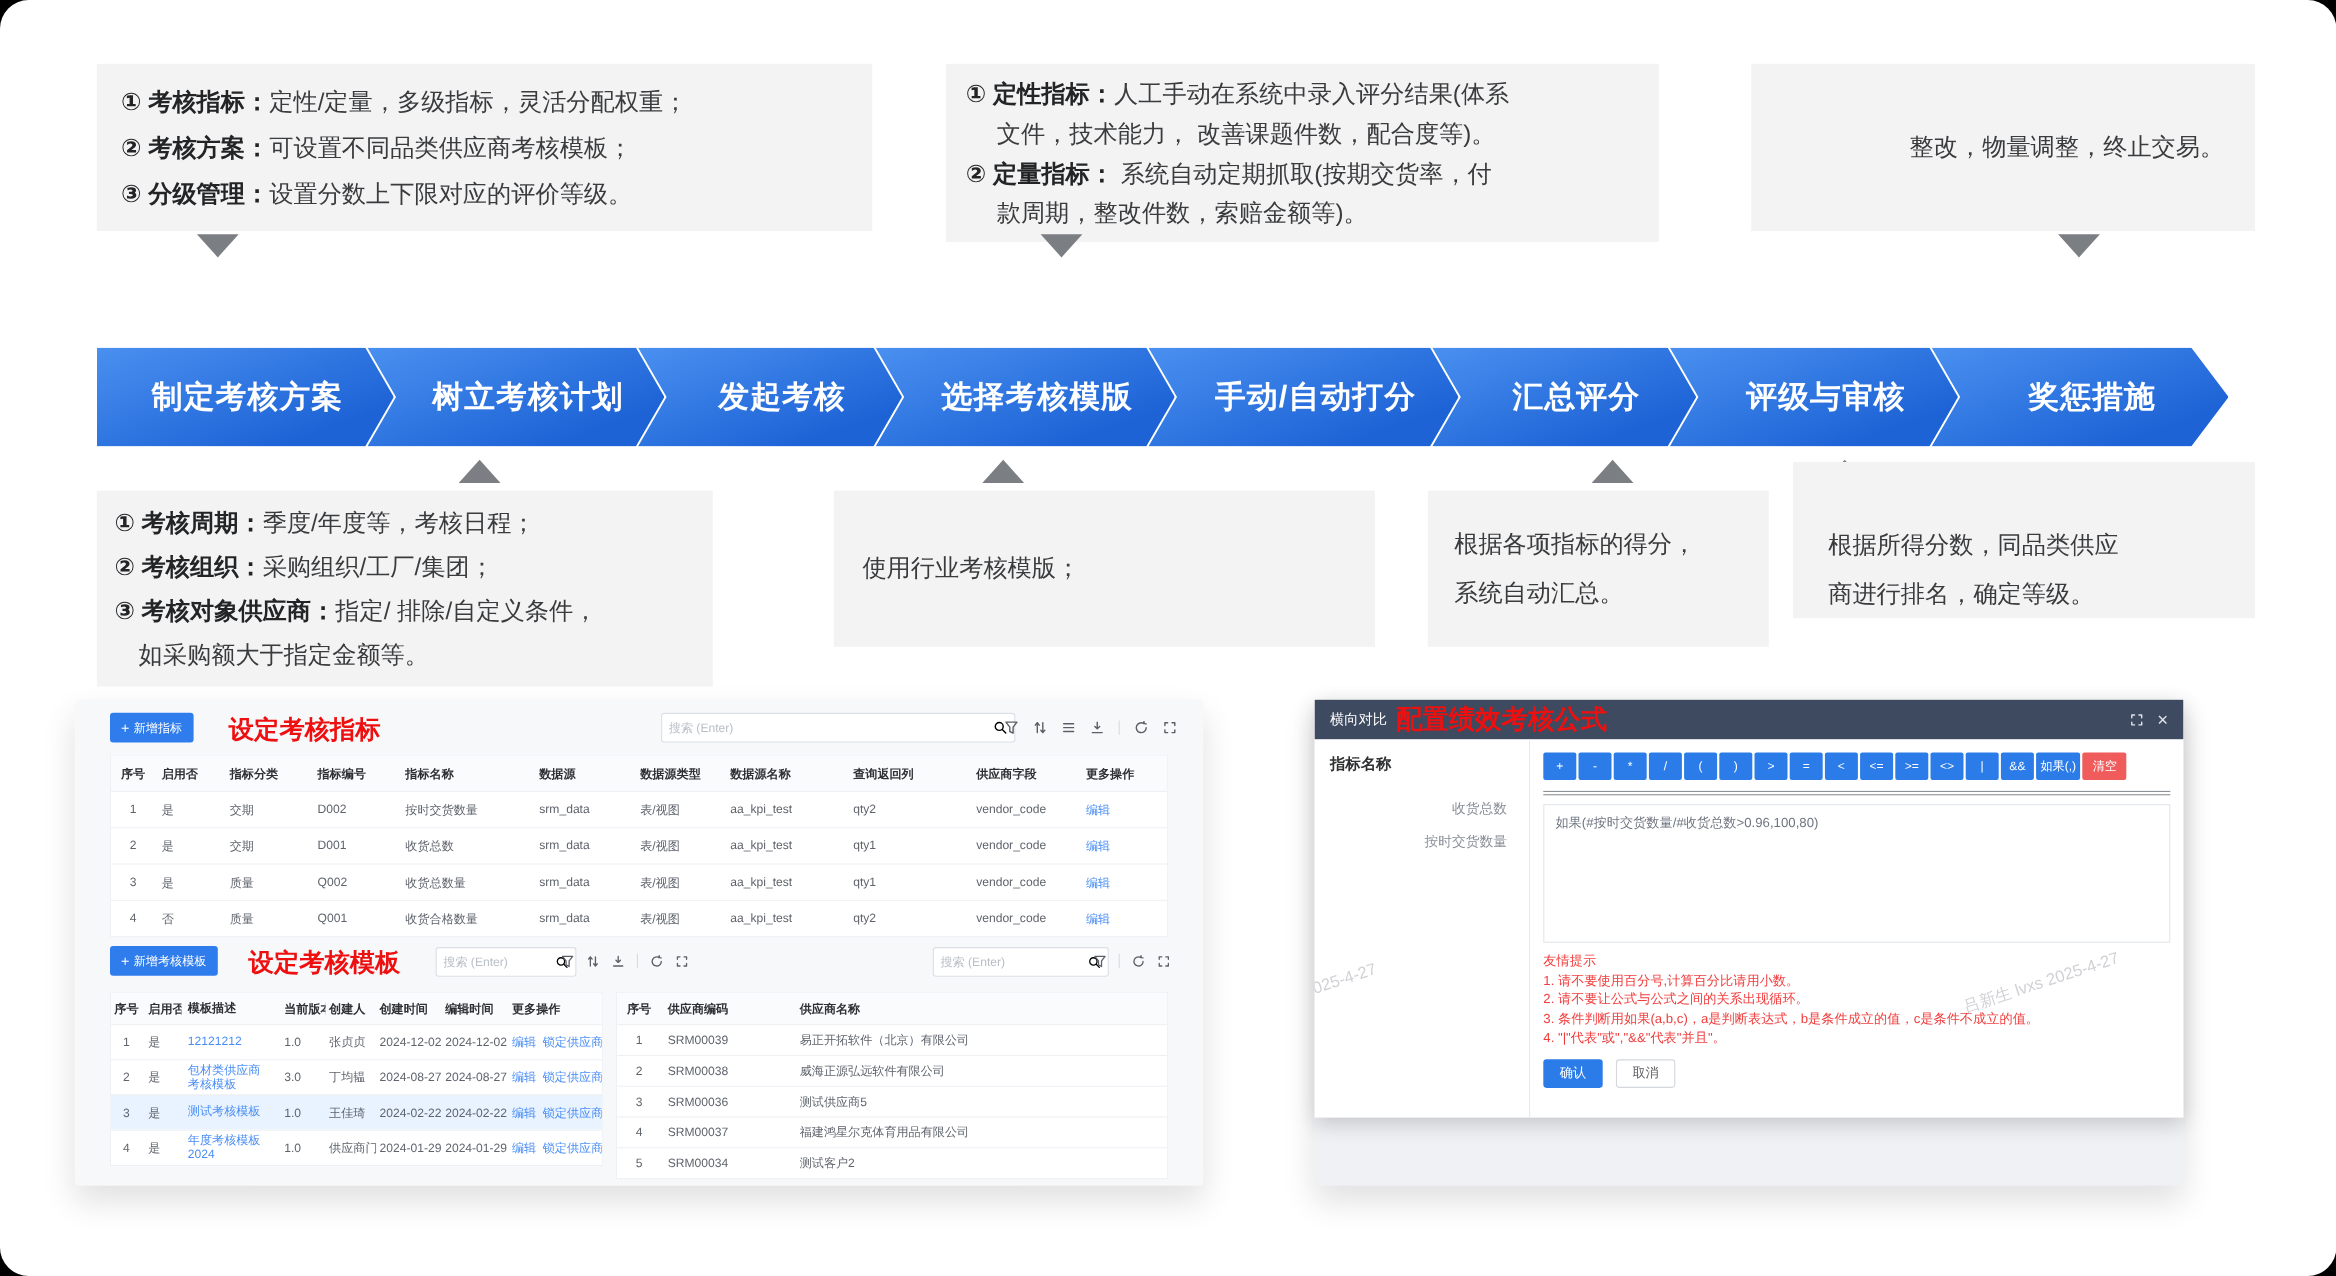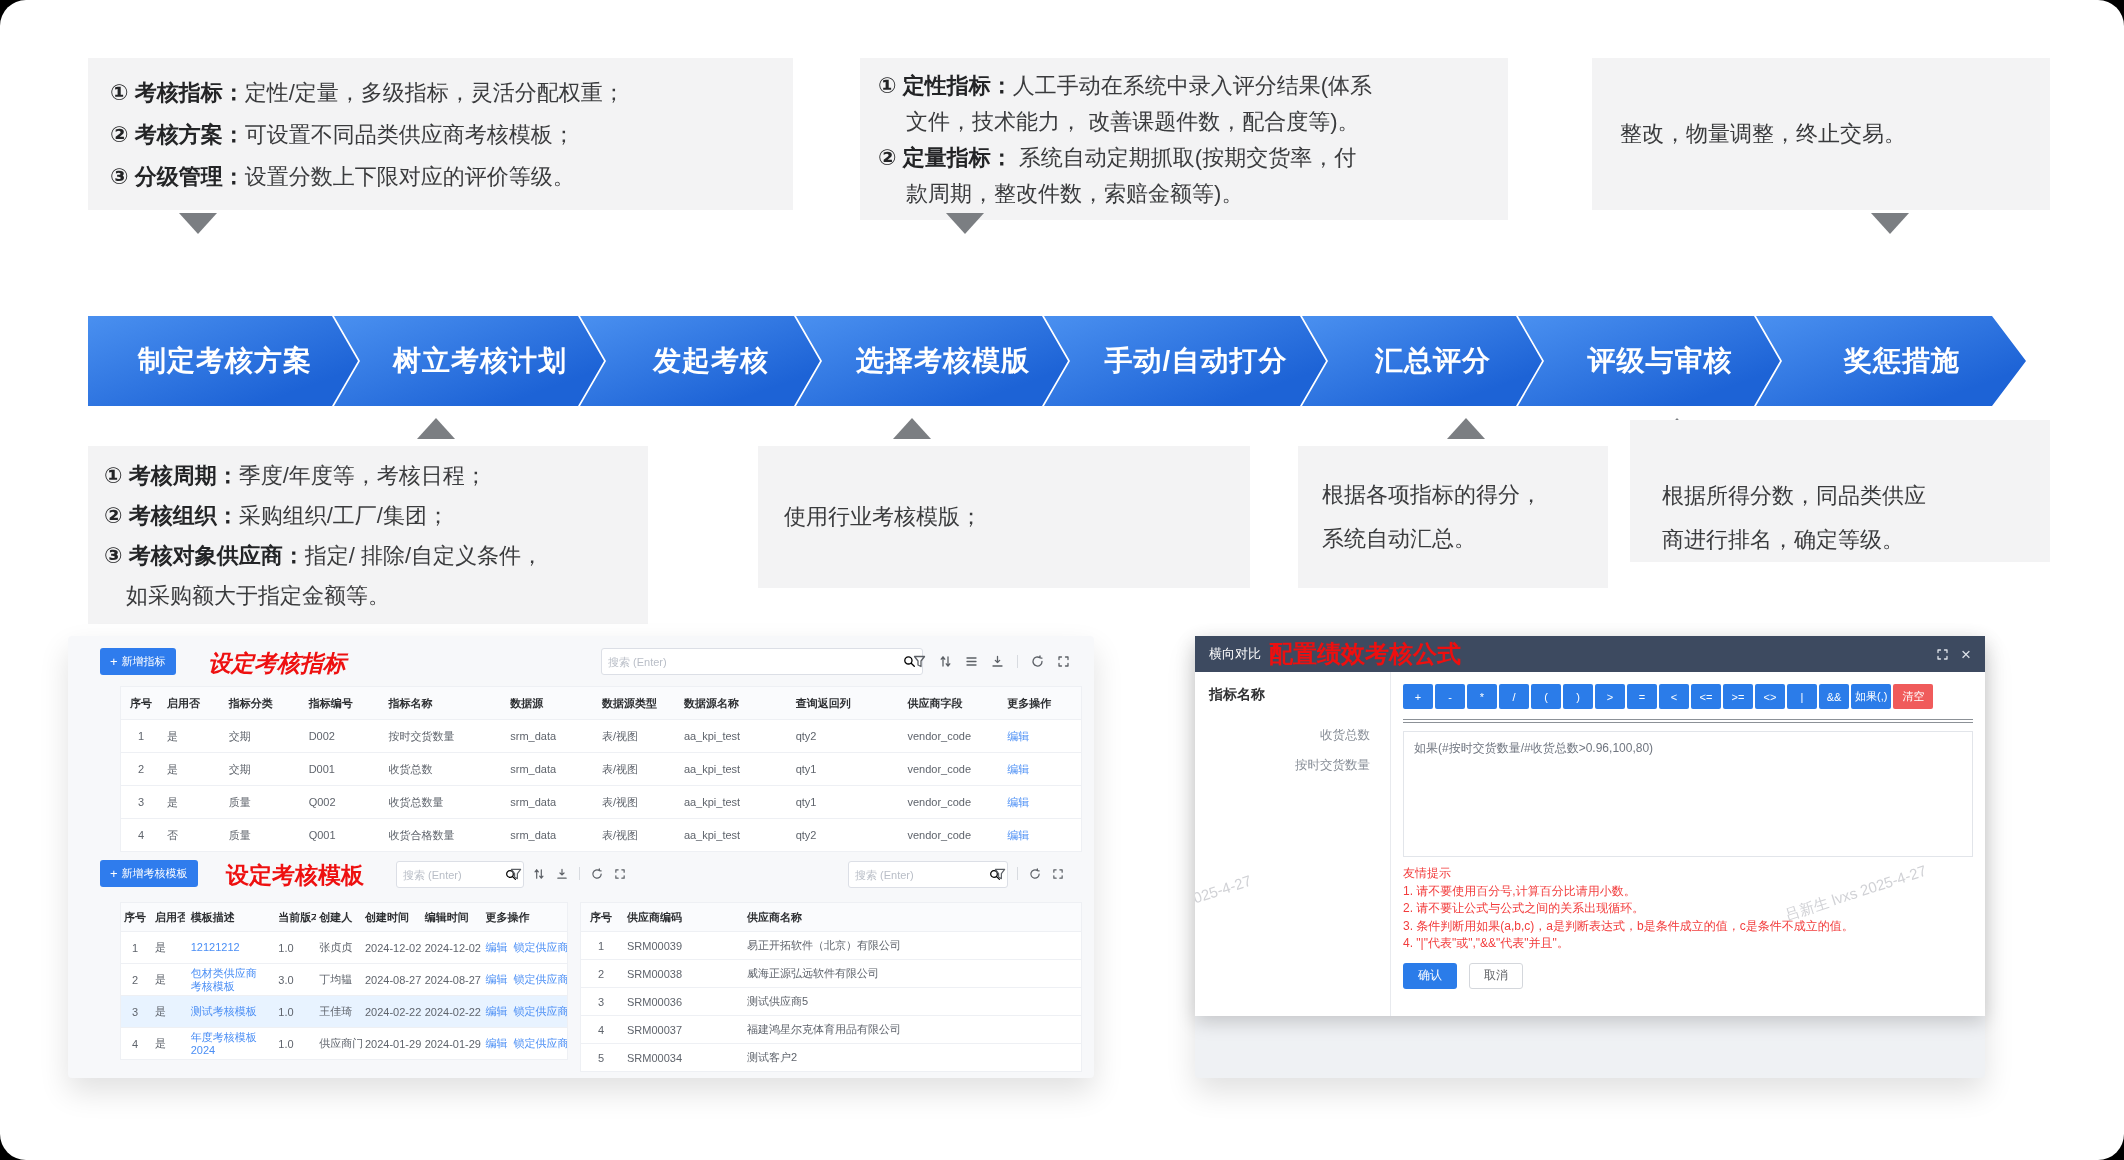--- a/index.html
+++ b/index.html
@@ -7,21 +7,21 @@
   #canvas{position:relative;width:2124px;height:1160px;background:#fff;border-radius:26px;overflow:hidden;}
 
   
   .gbox{position:absolute;background:#f3f3f4;color:#3a3b3d;font-size:22px;overflow:hidden;}
   .gline{line-height:42px;white-space:pre-wrap;}
   .gb{color:#232426;font-weight:700;}
   .pline{line-height:44px;white-space:pre-wrap;}
   #tbox1{left:88px;top:58px;width:705px;height:152px;padding:14px 22px;}
   #tbox2{left:860px;top:58px;width:648px;height:162px;padding:10px 18px;}
   #tbox2 .gline{line-height:36px;}
-  #tbox3{left:1592px;top:58px;width:458px;height:152px;display:flex;align-items:center;padding:0 28px;}
+  #tbox3{left:1592px;top:58px;width:458px;height:152px;display:flex;align-items:center;padding:0 28px;justify-content:flex-end;}
   #bbox1{left:88px;top:446px;width:560px;height:178px;padding:10px 16px;}
   #bbox1 .gline{line-height:40px;}
   #bbox2{left:758px;top:446px;width:492px;height:142px;display:flex;flex-direction:column;justify-content:center;padding:0 26px;}
   #bbox3{left:1298px;top:446px;width:310px;height:142px;display:flex;flex-direction:column;justify-content:center;padding:0 24px;}
   #bbox4{left:1630px;top:420px;width:420px;height:142px;display:flex;flex-direction:column;justify-content:flex-end;padding:0 32px;}
 
   
   .tri{position:absolute;width:0;height:0;border-left:19px solid transparent;border-right:19px solid transparent;}
   .tri-down{border-top:21px solid #7b7e82;}
   .tri-up{border-bottom:21px solid #7b7e82;}
@@ -51,21 +51,21 @@
   .pbtn .plus{font-size:13px;line-height:1;}
   .red-note{position:absolute;color:#ee1010;font-weight:700;font-size:23px;white-space:nowrap;}
   .search{position:absolute;height:27px;background:#fff;border:1px solid #dcdfe6;border-radius:3px;display:flex;align-items:center;margin-left:28px;}
   .search input{border:none;outline:none;flex:1;font-size:11px;color:#606266;padding:0 6px;background:transparent;min-width:0;}
   .search input::placeholder{color:#b9bec7;}
   .search svg{margin-right:6px;flex:none;}
   .tools{position:absolute;display:flex;align-items:center;gap:13px;color:#5c6066;}
   .tools .tdiv{width:1px;height:13px;background:#d8dbe0;}
   .tools span{display:flex;}
 
-  .tbl{position:absolute;background:#fff;border:1px solid #eef0f4;font-size:11px;margin-left:20px;}
+  .tbl{position:absolute;background:#fff;border:1px solid #eef0f4;font-size:11px;}
   .thead{display:flex;background:#fafbfd;color:#2e3033;font-weight:700;}
   .thead>div{display:flex;align-items:center;padding:0 6px;overflow:hidden;white-space:nowrap;}
   .trow{display:flex;border-top:1px solid #eef0f4;color:#5f646c;background:#fff;}
   .trow>div{display:flex;align-items:center;padding:0 6px;overflow:hidden;white-space:nowrap;}
   .trow.hl{background:#e8f3ff;}
   .lnk{color:#4a8ef5;cursor:pointer;}
   .actions{gap:6px;}
 
   #t-ind{left:32px;top:50px;width:962px;}
   #t-ind .thead{height:32px;}
@@ -212,21 +212,21 @@
   <div class="pline">根据所得分数，同品类供应</div>
       <div class="pline">商进行排名，确定等级。</div>
     </div>
 
   <div class="panel" id="panel-left">
 
     <button class="pbtn" style="left:32px;top:12px;">
       <span class="plus">+</span>
       <span>新增指标</span>
     </button>
-    <div class="red-note" style="left:140px;top:12px;font-style:italic;">设定考核指标</div>
+    <div class="red-note" style="left:140px;top:12px;">设定考核指标</div>
 
     <div class="search" style="left:505px;top:12px;width:322px;">
       <input readonly="" placeholder="搜索 (Enter)" style="">
       <svg class="ic" width="13" height="13" viewBox="0 0 13 13">
           <circle cx="5.4" cy="5.4" r="3.6"></circle>
           <path d="M8.2 8.2 L11.3 11.3"></path>
         </svg>
     </div>
     <div class="tools" style="left:845px;top:19px;">
       <span>

